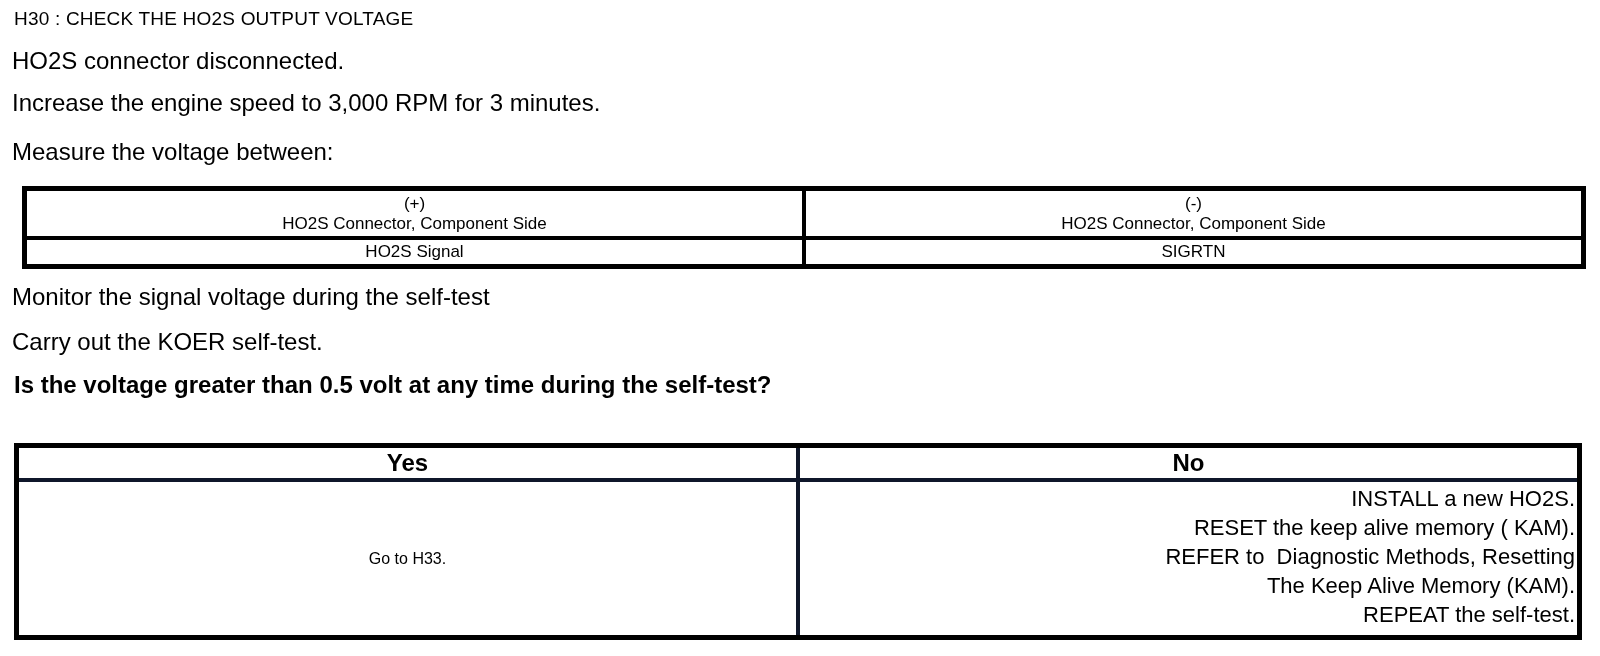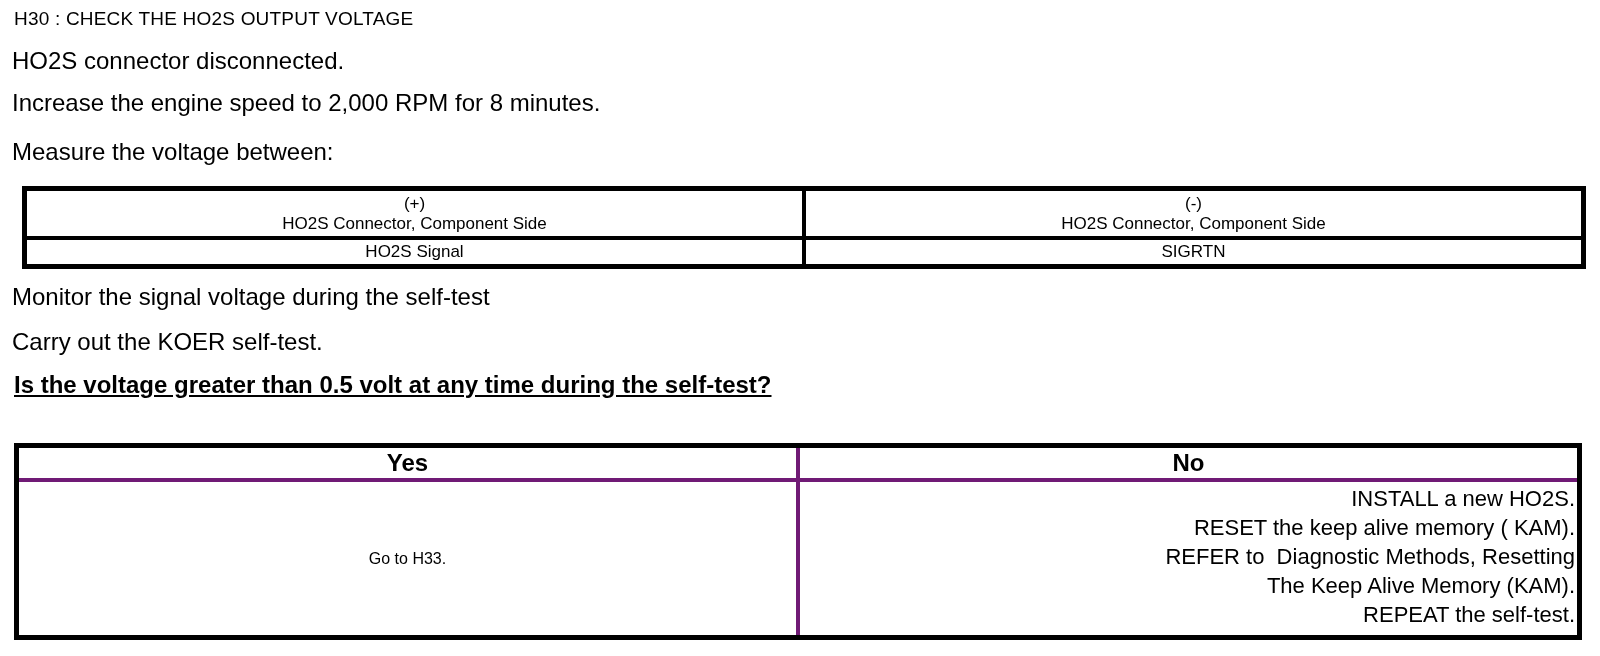--- a/index.html
+++ b/index.html
@@ -31,21 +31,20 @@
   .line-2 { margin-top: 14px; }
   .line-3 { margin-top: 21px; }
   .line-4 { margin-top: 17px; }
   .line-5 { margin-top: 14px; }
   .question-line {
     font-size: 24px;
     font-weight: bold;
     margin-left: 14px;
     margin-top: 15px;
     white-space: pre;
-    text-decoration: underline;
   }
   table {
     border-collapse: collapse;
     table-layout: fixed;
   }
   .measure-table {
     margin: 20px 0 0 22px;
     width: 1564px;
     border: 5px solid #000;
   }
@@ -62,21 +61,21 @@
   .measure-table .polarity { line-height: 21px; }
   .measure-table .location { line-height: 20px; }
   .decision-table {
     position: absolute;
     left: 14px;
     top: 435px;
     width: 1568px;
     border: 5px solid #000;
   }
   .decision-table td {
-    border: 4px solid #701a75;
+    border: 4px solid #0f172a;
     width: 50%;
     vertical-align: middle;
   }
   .decision-table .dt-header {
     text-align: center;
     font-size: 24px;
     font-weight: bold;
     height: 34px;
     padding: 1px 4px;
   }
@@ -97,21 +96,21 @@
 </style>
 </head>
 <body>
 
 <div class="page">
 
   <div class="doc-title">H30 : CHECK THE HO2S OUTPUT VOLTAGE</div>
 
   <div class="body-line line-1">HO2S connector disconnected.</div>
 
-  <div class="body-line line-2">Increase the engine speed to 2,000 RPM for 8 minutes.</div>
+  <div class="body-line line-2">Increase the engine speed to 3,000 RPM for 3 minutes.</div>
 
   <div class="body-line line-3">Measure the voltage between:</div>
 
   <table class="measure-table">
     <tbody>
       <tr>
         <td class="hdr-cell">
           <div class="polarity">(+)</div>
           <div class="location">HO2S Connector, Component Side</div>
         </td>

